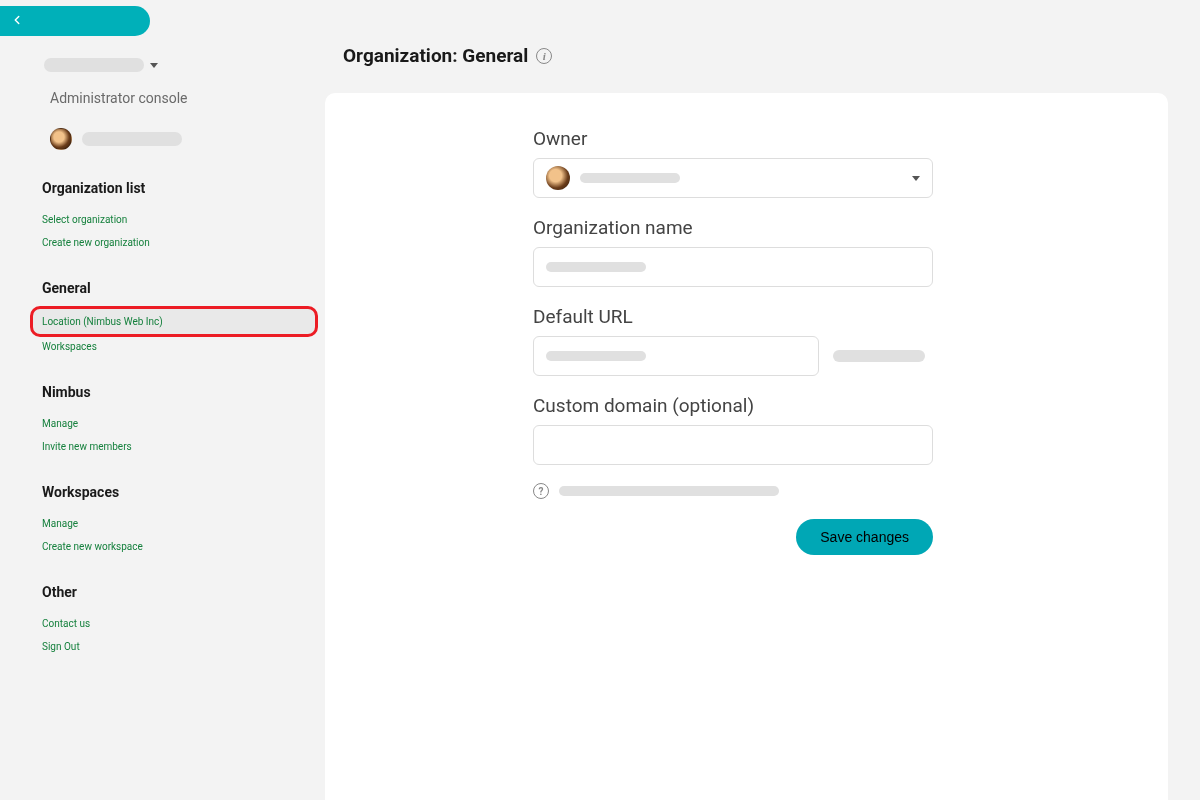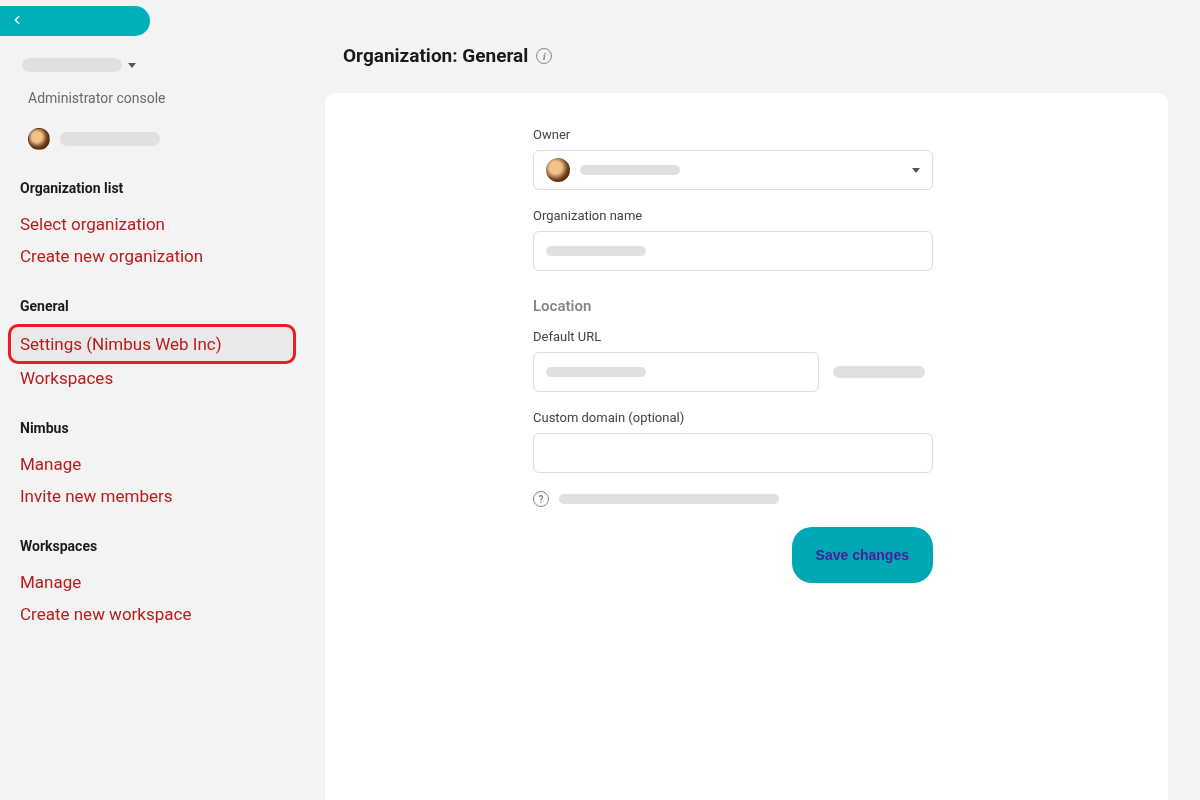--- a/index.html
+++ b/index.html
@@ -24,21 +24,21 @@
     display: flex;
     align-items: center;
     padding-left: 10px;
     color: #fff;
     font-size: 14px;
     cursor: pointer;
   }
   .back-pill svg { width: 14px; height: 14px; }
   .sidebar {
     position: absolute;
-    left: 16px;
+    left: 38px;
     top: 58px;
     width: 250px;
   }
   .pill-skel {
     background: #e0e0e0;
     border-radius: 10px;
     height: 14px;
     display: inline-block;
   }
   .org-dropdown {
@@ -67,22 +67,22 @@
   }
   .avatar {
     width: 22px; height: 22px;
     border-radius: 50%;
     background: radial-gradient(circle at 40% 40%, #f2c28a 30%, #6b3d1a 60%, #2a1608 100%);
     border: 1px solid rgba(0,0,0,0.1);
   }
   .nav-group { margin-bottom: 26px; margin-left: 4px; }
   .nav-header { font-weight: 700; font-size: 14px; margin-bottom: 12px; }
   .nav-item {
-    font-size: 17px;
-    color: #b91c1c;
+    font-size: 10px;
+    color: #15803d;
     padding: 6px 0;
     cursor: pointer;
   }
   .nav-item.selected {
     position: relative;
     background: #e9e9e9;
     border-radius: 6px;
     padding: 8px 10px;
     margin-left: -10px;
     margin-right: -28px;
@@ -126,21 +126,21 @@
     background: #fff;
     border-radius: 10px;
     padding: 34px 40px 260px 40px;
     min-height: 670px;
   }
   .form-col {
     width: 400px;
     margin-left: 168px;
   }
   .field-label {
-    font-size: 13px;
+    font-size: 19px;
     color: #444;
     margin-bottom: 8px;
     display: block;
   }
   .section-label {
     font-size: 15px;
     color: #888;
     font-weight: 600;
     margin: 26px 0 14px 0;
   }
@@ -179,26 +179,26 @@
     display: inline-flex;
     align-items: center;
     justify-content: center;
     font-size: 10px;
     color: #888;
     font-weight: bold;
   }
   .save-row { display: flex; justify-content: flex-end; margin-top: 20px; }
   .save-btn {
     background: #00a7b5;
-    color: #4c1d95;
+    color: #000000;
     border: none;
     border-radius: 20px;
-    padding: 20px 24px;
+    padding: 10px 24px;
     font-size: 14px;
-    font-weight: 700;
+    font-weight: 400;
     cursor: pointer;
   }
 </style>
 </head>
 <body>
 
 <div class="back-pill">
   <span>
     <svg viewBox="0 0 24 24" fill="none" stroke="white" stroke-width="2.5" stroke-linecap="round" stroke-linejoin="round">
         <polyline points="15 18 9 12 15 6"></polyline>
@@ -218,32 +218,37 @@
   </div>
 
   <div id="nav-groups">
       <div class="nav-group">
         <div class="nav-header">Organization list</div>
         <div class="nav-item">Select organization</div>
         <div class="nav-item">Create new organization</div>
       </div>
       <div class="nav-group">
         <div class="nav-header">General</div>
-        <div class="nav-item selected">Settings (Nimbus Web Inc)</div>
+        <div class="nav-item selected">Location (Nimbus Web Inc)</div>
         <div class="nav-item">Workspaces</div>
       </div>
       <div class="nav-group">
         <div class="nav-header">Nimbus</div>
         <div class="nav-item">Manage</div>
         <div class="nav-item">Invite new members</div>
       </div>
       <div class="nav-group">
         <div class="nav-header">Workspaces</div>
         <div class="nav-item">Manage</div>
         <div class="nav-item">Create new workspace</div>
+      </div>
+      <div class="nav-group">
+        <div class="nav-header">Other</div>
+        <div class="nav-item">Contact us</div>
+        <div class="nav-item">Sign Out</div>
       </div>
     </div>
 </div>
 
 <div class="main">
   <div class="page-title">
     <span>Organization: General</span>
     <span class="info-icon">i</span>
   </div>
 
@@ -261,21 +266,20 @@
         </div>
       </div>
 
       <div class="field">
         <span class="field-label">Organization name</span>
         <div class="input">
           <span class="pill-skel" style="width:100px; height:10px;"></span>
         </div>
       </div>
 
-      <div class="section-label">Location</div>
 
       <div>
         <span class="field-label">Default URL</span>
         <div class="url-row">
           <div class="input-wrap">
             <div class="input">
               <span class="pill-skel" style="width:100px; height:10px;"></span>
             </div>
           </div>
           <span class="pill-skel" style="width:92px; height:12px;"></span>

